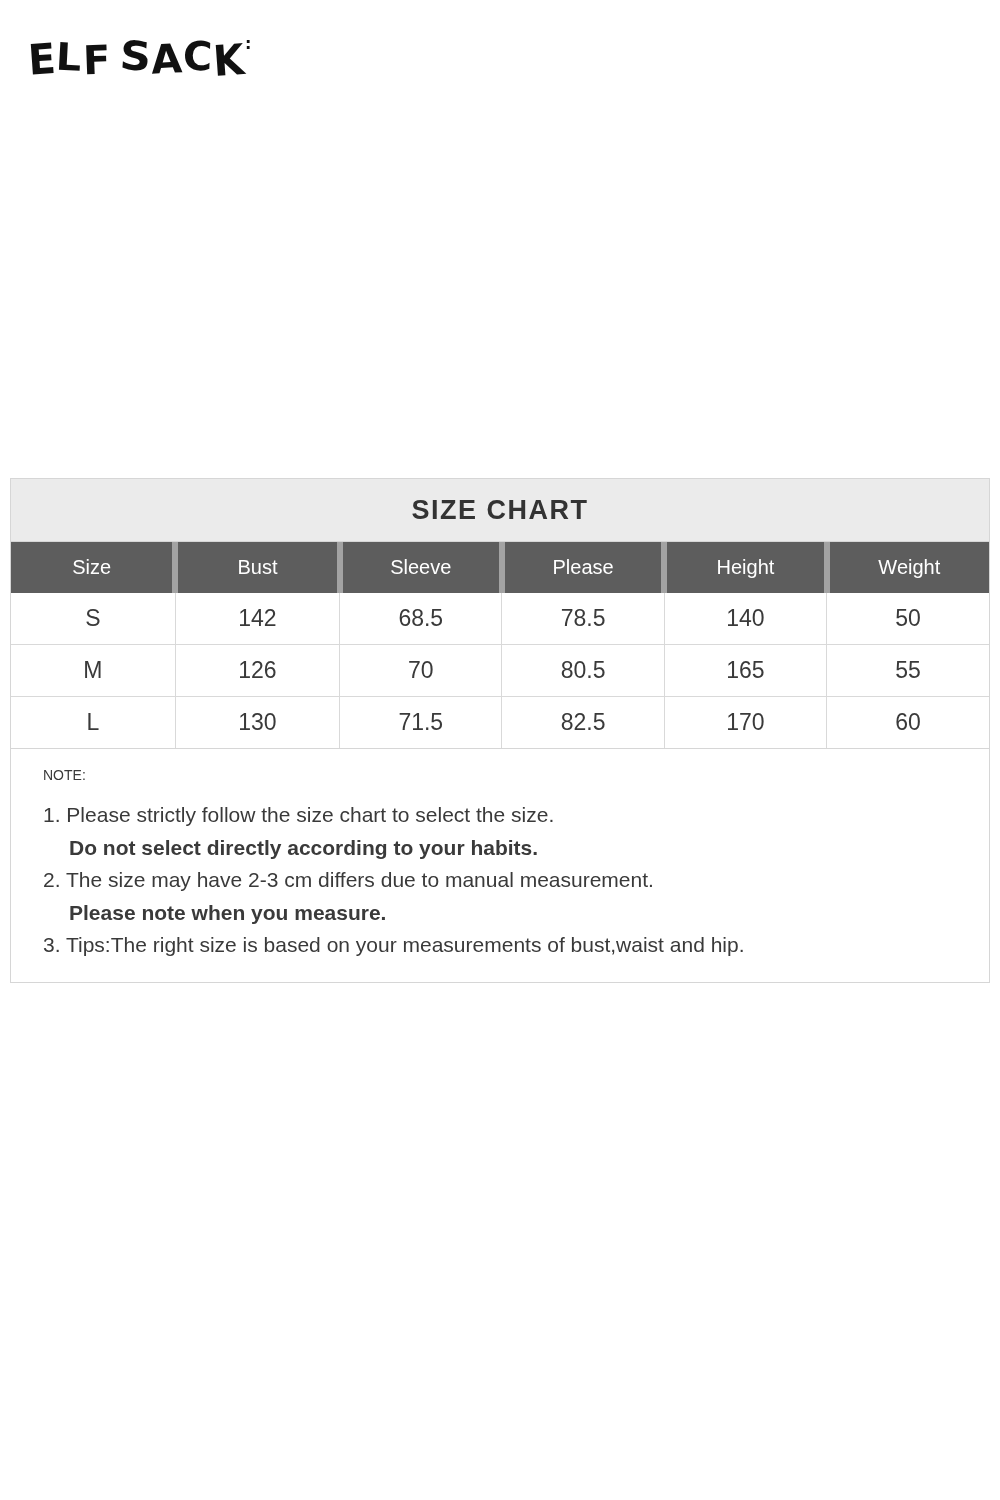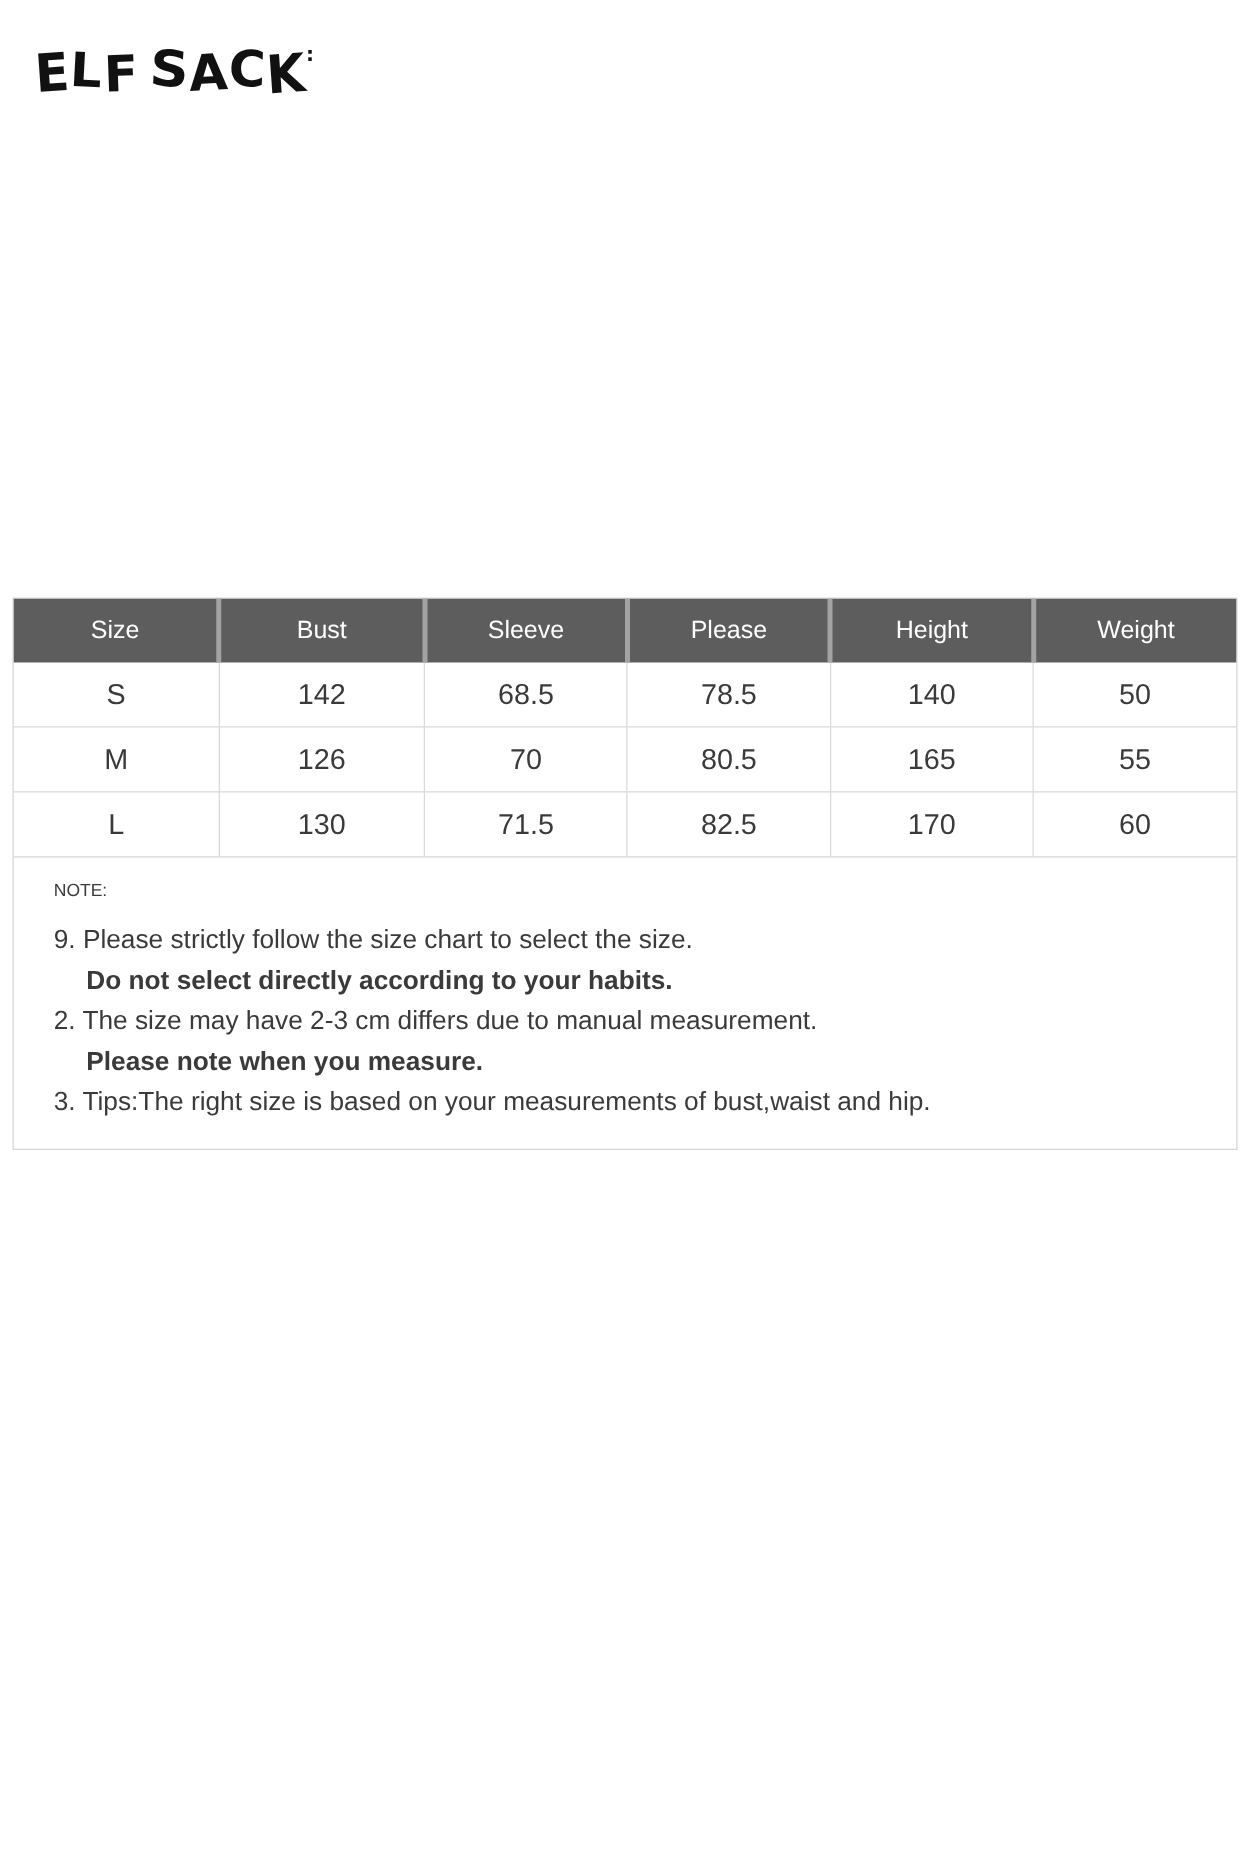--- a/index.html
+++ b/index.html
@@ -80,21 +80,21 @@
   table.size-table th,
   table.size-table td {
     text-align: center;
     font-weight: normal;
   }
   table.size-table thead th {
     background: #5d5d5d;
     color: #ffffff;
     font-size: 20px;
     padding: 14px 0 14px 0;
-    border-right: 4px solid #a3a3a3;
+    border-right: 6px solid #a3a3a3;
   }
   table.size-table thead th:last-child { border-right: none; }
   table.size-table tbody td {
     font-size: 23px;
     color: #3a3a3a;
     padding: 12px 0 12px 0;
     border-bottom: 1px solid #d9d9d9;
     border-right: 1px solid #d9d9d9;
   }
   table.size-table tbody td:last-child { border-right: none; }
@@ -129,20 +129,21 @@
 <body>
 
 <div class="page">
 
   <div class="brand">
     <span class="ch c0">E</span><span class="ch c1">L</span><span class="ch c2">F</span><span class="sp"></span><span class="ch c3">S</span><span class="ch c4">A</span><span class="ch c5">C</span><span class="ch c6">K</span><span class="dots">:</span>
   </div>
 
   <div class="chart-card">
 
+    <div class="chart-title">SIZE CHART</div>
 
     <table class="size-table">
       <colgroup>
         <col class="c-size">
           <col class="c-bust">
           <col class="c-sleeve">
         <col class="c-length">
           <col class="c-height">
           <col class="c-weight">
       </colgroup>
@@ -179,21 +180,21 @@
           <td>71.5</td>
           <td>82.5</td>
           <td>170</td>
           <td>60</td>
         </tr>
       </tbody>
     </table>
 
     <div class="note-box">
       <div class="note-title">NOTE:</div>
-      <div class="note-line">9. Please strictly follow the size chart to select the size.</div>
+      <div class="note-line">1. Please strictly follow the size chart to select the size.</div>
       <div class="note-line indent">Do not select directly according to your habits.</div>
       <div class="note-line">2. The size may have 2-3 cm differs due to manual measurement.</div>
       <div class="note-line indent">Please note when you measure.</div>
       <div class="note-line">3. Tips:The right size is based on your measurements of bust,waist and hip.</div>
     </div>
 
   </div>
 </div>
 
 </body></html>

